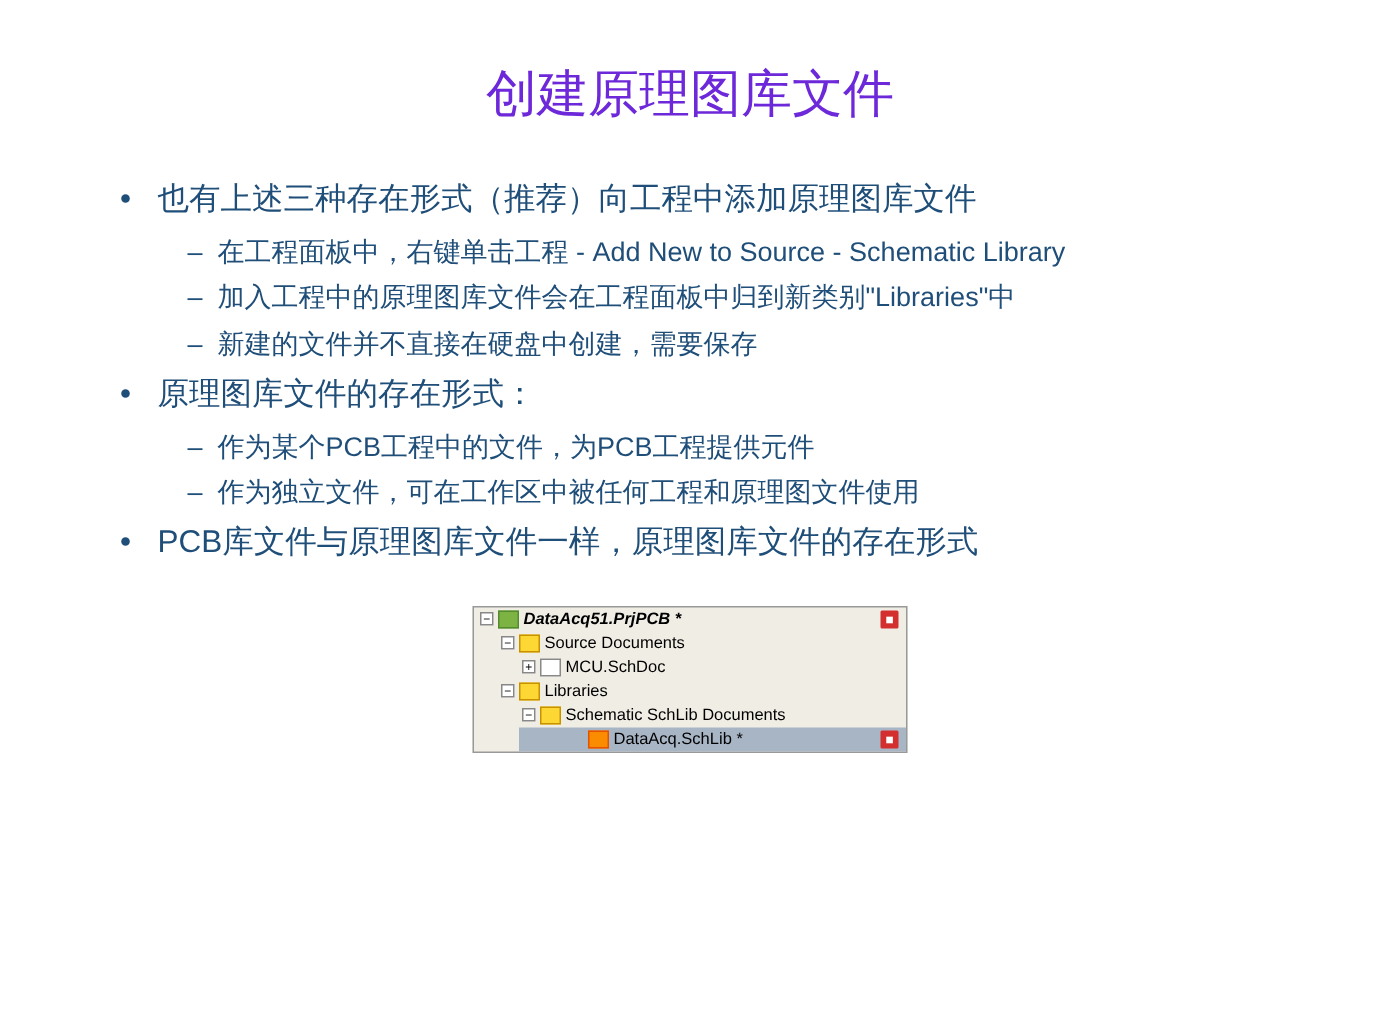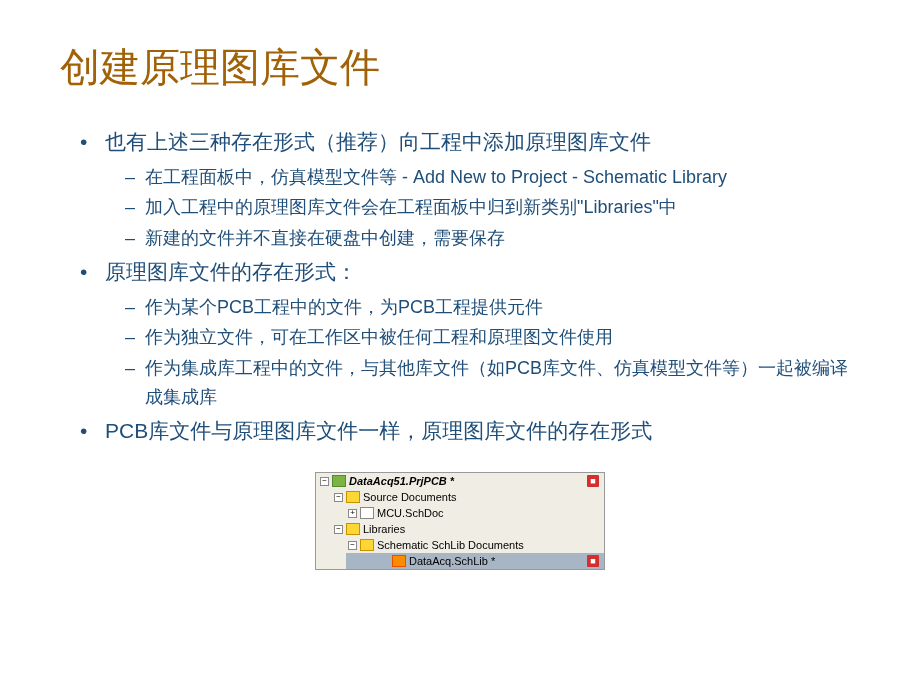--- a/index.html
+++ b/index.html
@@ -10,24 +10,25 @@
     body {
       width: 920px;
       height: 690px;
       background: #ffffff;
       font-family: "Microsoft YaHei", "SimSun", sans-serif;
       color: #1f4e79;
       padding: 40px 60px;
       position: relative;
     }
     .title {
-      font-size: 40px;
+      font-size: 34px;
+      text-align: center;
       margin-bottom: 30px;
       font-weight: normal;
-      color: #a16207;
+      color: #6d28d9;
     }
     .content {
       font-size: 18px;
       line-height: 1.6;
     }
     .bullet-l1 {
       margin-left: 20px;
       margin-bottom: 4px;
       position: relative;
       padding-left: 25px;
@@ -133,28 +134,27 @@
     .indent-2 { padding-left: 32px; }
     .indent-3 { padding-left: 46px; }
   </style>
 </head>
 <body>
 
 <h1 class="title">创建原理图库文件</h1>
 
 <div class="content">
   <div class="bullet-l1">也有上述三种存在形式（推荐）向工程中添加原理图库文件</div>
-  <div class="bullet-l2">在工程面板中，仿真模型文件等 - Add New to Project - Schematic Library</div>
+  <div class="bullet-l2">在工程面板中，右键单击工程 - Add New to Source - Schematic Library</div>
   <div class="bullet-l2">加入工程中的原理图库文件会在工程面板中归到新类别"Libraries"中</div>
   <div class="bullet-l2">新建的文件并不直接在硬盘中创建，需要保存</div>
 
   <div class="bullet-l1">原理图库文件的存在形式：</div>
   <div class="bullet-l2">作为某个PCB工程中的文件，为PCB工程提供元件</div>
   <div class="bullet-l2">作为独立文件，可在工作区中被任何工程和原理图文件使用</div>
-  <div class="bullet-l2">作为集成库工程中的文件，与其他库文件（如PCB库文件、仿真模型文件等）一起被编译成集成库</div>
 
   <div class="bullet-l1">PCB库文件与原理图库文件一样，原理图库文件的存在形式</div>
 </div>
 
 <div class="tree-panel">
   <div class="tree-row">
     <span class="collapse-icon">−</span>
     <span class="file-icon folder-green"></span>
     <span class="tree-text bold">DataAcq51.PrjPCB *</span>
     <span class="info-icon">■</span>

